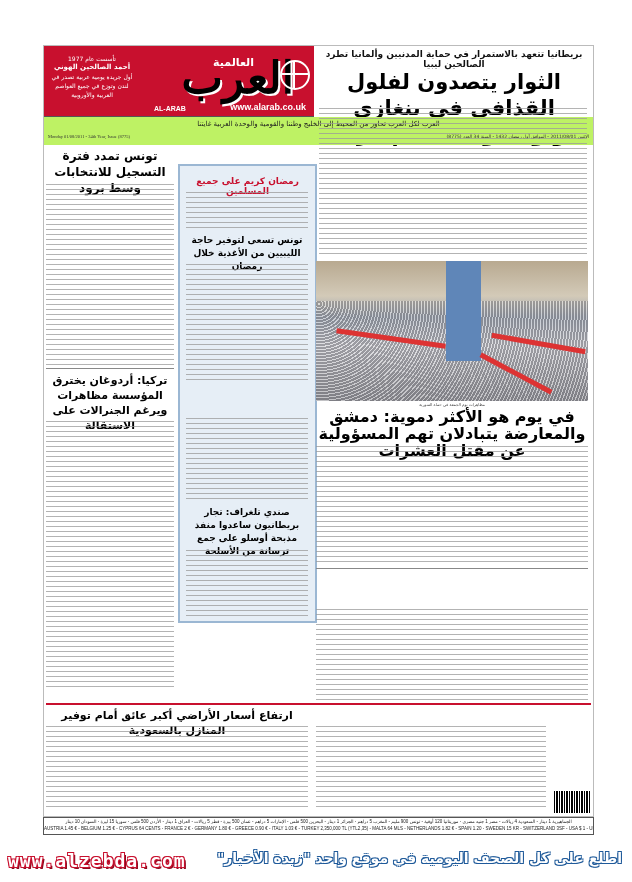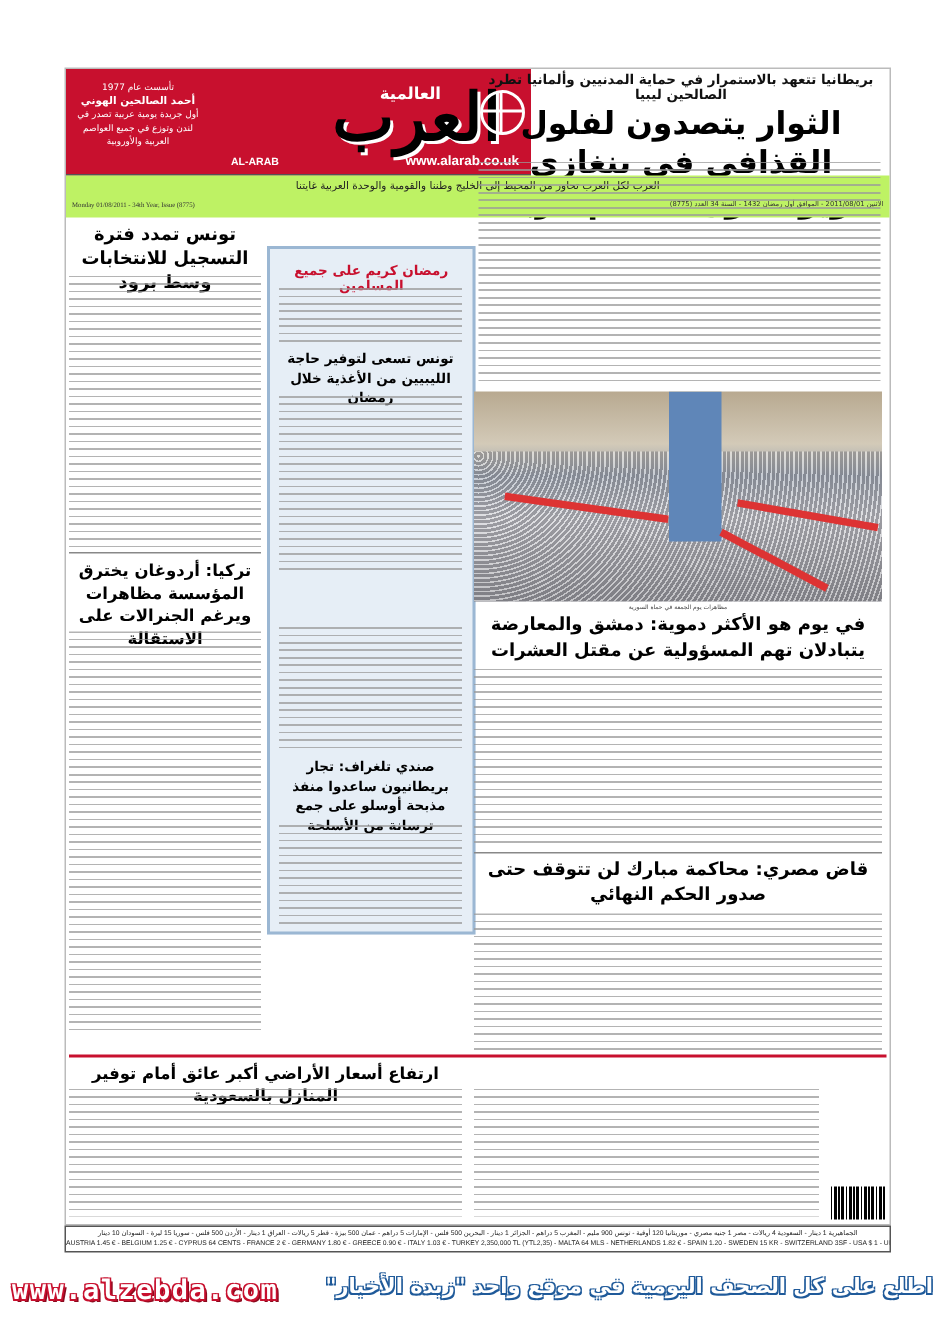--- a/index.html
+++ b/index.html
@@ -1,18 +1,18 @@
 <!DOCTYPE html>
 <html><head>
 <meta charset="utf-8">
 <style>
   html, body { margin:0; padding:0; background:#ffffff; }
   body { width:632px; height:882px; position:relative; overflow:hidden; font-family:"DejaVu Sans", sans-serif; }
   .page { position:absolute; left:43px; top:45px; width:549px; height:770px; background:#fff; border:1px solid #bbb; }
-  .masthead { position:absolute; left:0; top:0; width:270px; height:70px; background:#c8102e; border-bottom:1px solid #555;padding-left:40px; }
+  .masthead { position:absolute; left:0; top:0; width:270px; height:70px; background:#c8102e; border-bottom:1px solid #555; }
   .logo { position:absolute; right:20px; top:6px; color:#000; font-family:"DejaVu Serif", serif; font-size:44px; font-weight:bold; letter-spacing:-2px; text-shadow:2px 2px 0 #fff; direction:rtl; }
   .logo-sub { position:absolute; right:60px; top:10px; color:#fff; font-size:11px; font-weight:bold; direction:rtl; }
   .globe { position:absolute; right:4px; top:14px; width:26px; height:26px; border:2px solid #fff; border-radius:50%; }
   .globe:before { content:""; position:absolute; left:11px; top:0; width:2px; height:26px; background:#fff; }
   .globe:after { content:""; position:absolute; left:0; top:11px; width:26px; height:2px; background:#fff; }
   .url { position:absolute; right:8px; bottom:4px; color:#fff; font-size:9px; font-weight:bold; font-family:"Liberation Sans", sans-serif; }
   .latin { position:absolute; left:110px; bottom:4px; color:#fff; font-size:7px; font-weight:bold; font-family:"Liberation Sans", sans-serif; }
   .founded { position:absolute; left:4px; top:8px; width:88px; color:#fff; font-size:6px; text-align:center; line-height:9px; direction:rtl; }
   .founded .name { font-weight:bold; font-size:7px; }
   .tagline-bar { position:absolute; left:0; top:71px; width:549px; height:28px; background:#bef264; }
@@ -91,25 +91,24 @@
 
   <div class="photo">
     <div class="crowd"></div>
     <div class="monument"></div>
     <div class="flag1"></div>
     <div class="flag2"></div>
     <div class="flag3"></div>
   </div>
   <div class="caption">مظاهرات يوم الجمعة في حماة السورية</div>
 
-  <div class="hl" style="left:272px;top:362px;width:272px;font-size:12px;line-height:17px;">في يوم هو الأكثر دموية: دمشق والمعارضة يتبادلان تهم المسؤولية عن مقتل العشرات</div>
+  <div class="hl" style="left:272px;top:362px;width:272px;font-size:16px;line-height:17px;">في يوم هو الأكثر دموية: دمشق والمعارضة يتبادلان تهم المسؤولية عن مقتل العشرات</div>
   <div class="txt" style="left:272px;top:400px;width:272px;height:120px;"></div>
   <div class="rule-gray" style="left:272px;top:522px;width:272px;"></div>
 
-  <div class="hl" style="left:272px;top:525px;width:272px;font-size:12px;line-height:17px;">قاض مصري: محاكمة مبارك لن تتوقف حتى صدور الحكم النهائي</div>
   <div class="txt" style="left:272px;top:563px;width:272px;height:92px;"></div>
 
   <div class="rule-red" style="left:2px;top:657px;width:545px;"></div>
   <div class="hl" style="left:2px;top:662px;width:262px;font-size:11px;line-height:15px;">ارتفاع أسعار الأراضي أكبر عائق أمام توفير المنازل بالسعودية</div>
   <div class="txt" style="left:2px;top:680px;width:262px;height:85px;"></div>
   <div class="txt" style="left:272px;top:680px;width:230px;height:85px;"></div>
   <div class="barcode"></div>
 </div>
 
 <div class="prices">

